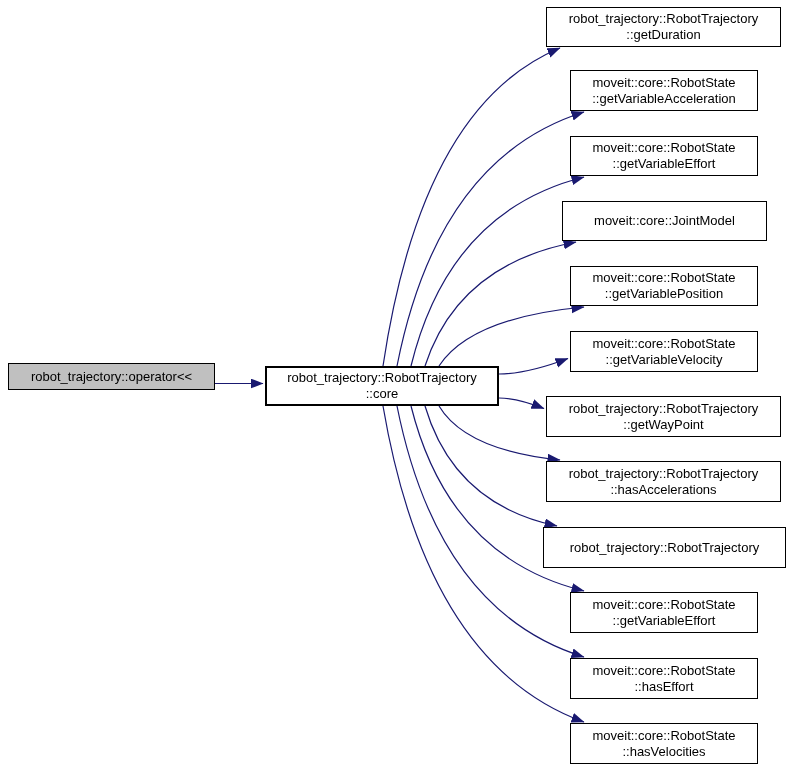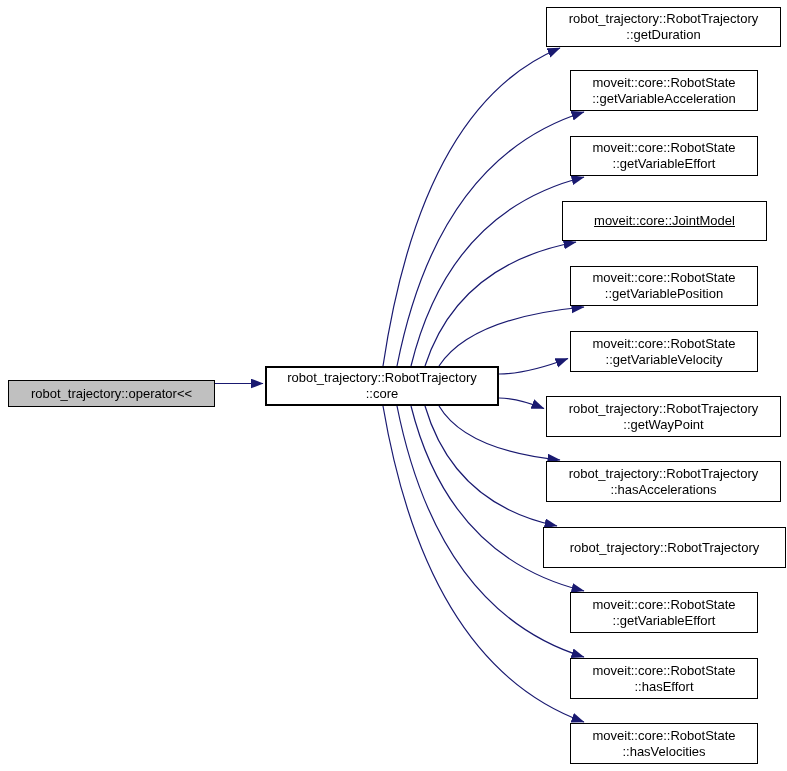--- a/index.html
+++ b/index.html
@@ -27,26 +27,26 @@
     justify-content: center;
     align-items: center;
     text-align: center;
     font-size: 13px;
     line-height: 16px;
     color: #000000;
     white-space: nowrap;
     cursor: pointer;
   }
   .node span { display: block; }
-  .n-operator { left: 8px;   top: 380px; width: 207px; height: 27px; background: #c0c0c0; }
+  .n-operator { left: 8px;   top: 363px; width: 207px; height: 27px; background: #c0c0c0; }
   .n-print    { left: 265px; top: 366px; width: 234px; height: 40px; border-width: 2px; }
   .n-t0  { left: 546px; top: 7px;   width: 235px; height: 40px; }
   .n-t1  { left: 570px; top: 70px;  width: 188px; height: 41px; }
   .n-t2  { left: 570px; top: 136px; width: 188px; height: 40px; }
-  .n-t3  { left: 562px; top: 201px; width: 205px; height: 40px; text-decoration: underline; }
+  .n-t3  { left: 562px; top: 201px; width: 205px; height: 40px; }
   .n-t4  { left: 570px; top: 266px; width: 188px; height: 40px; }
   .n-t5  { left: 570px; top: 331px; width: 188px; height: 41px; }
   .n-t6  { left: 546px; top: 396px; width: 235px; height: 41px; }
   .n-t7  { left: 546px; top: 461px; width: 235px; height: 41px; }
   .n-t8  { left: 543px; top: 527px; width: 243px; height: 41px; }
   .n-t9  { left: 570px; top: 592px; width: 188px; height: 41px; }
   .n-t10 { left: 570px; top: 658px; width: 188px; height: 41px; }
   .n-t11 { left: 570px; top: 723px; width: 188px; height: 41px; }
 </style>
 </head>

